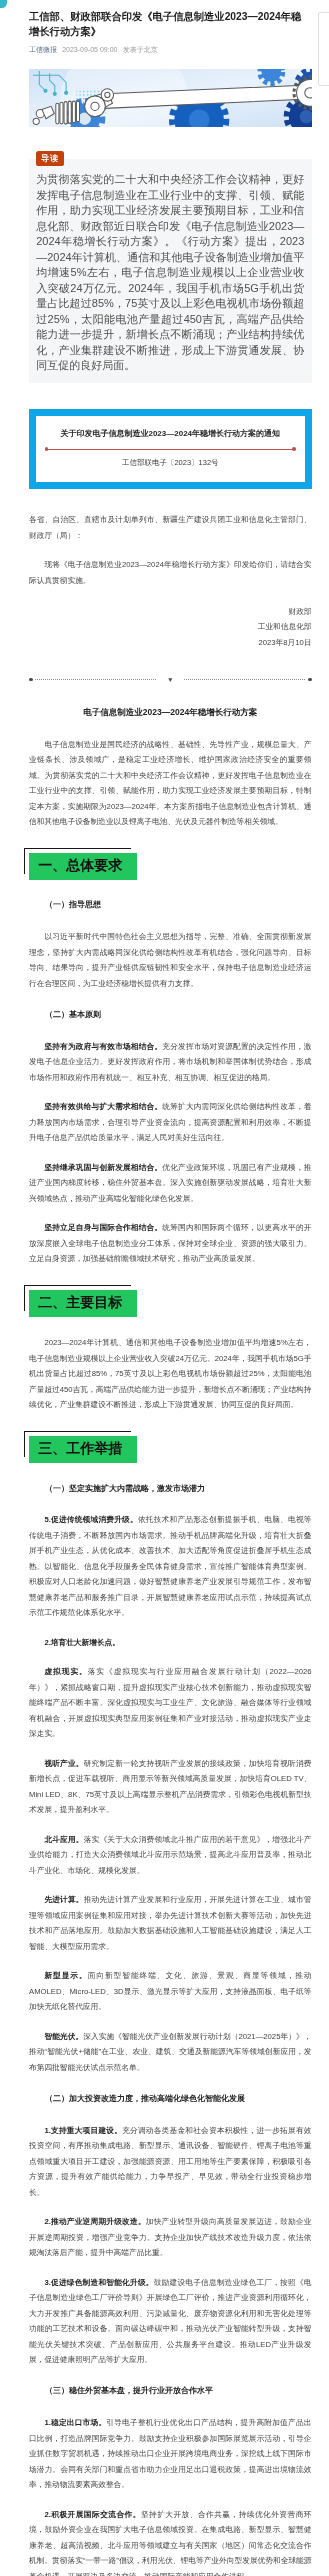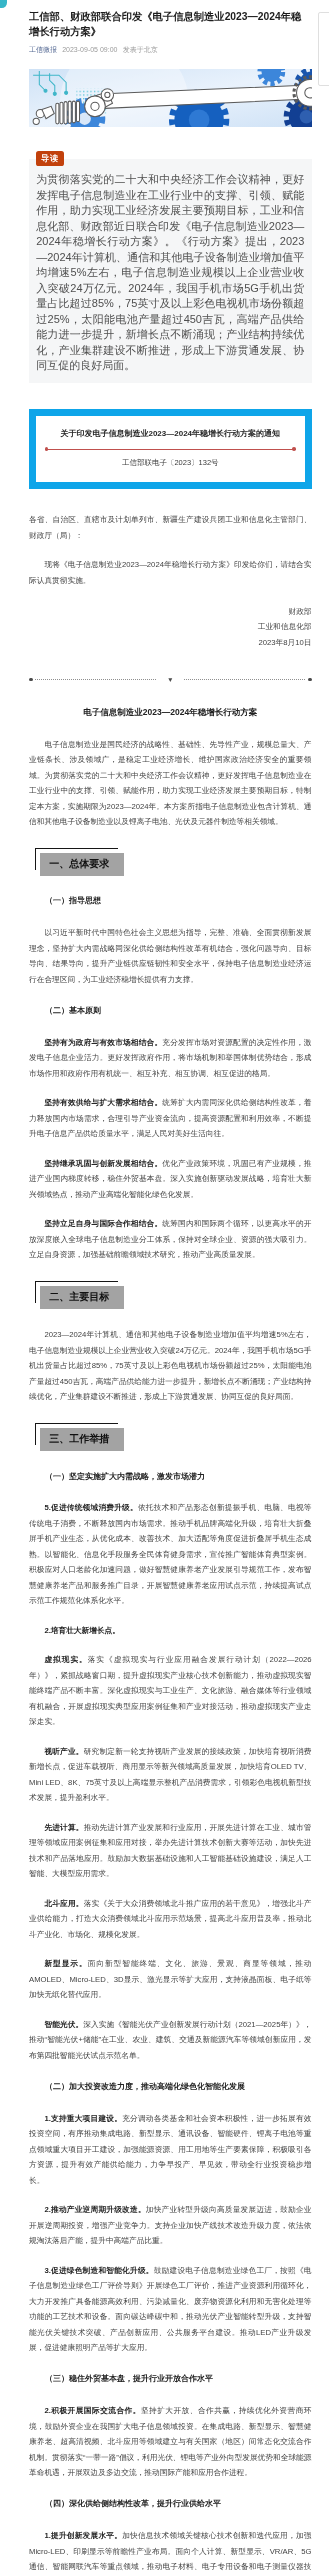--- a/index.html
+++ b/index.html
@@ -27,21 +27,21 @@
   .para b{color:#262626;margin-top:23px;}
   .noindent{text-indent:0;}
   .sign{margin:15.5px 0 17.5px;text-align:right;}
   .sign-line{font-size:7.7px;line-height:15.5px;color:#434343;}
   .divider{display:flex;align-items:center;margin:26px 0 24px;}
   .dot{width:3.6px;height:3.6px;border-radius:50%;background:#4a4a4a;flex:0 0 auto;}
   .dline{flex:1 1 auto;border-top:1px dotted #8f8f8f;margin:0 2.6px;}
   .tri{flex:0 0 auto;margin:0 8.2px;font-size:6.7px;color:#4a4a4a;}
   .doc-title{margin:0 0 17.5px;text-align:center;font-size:8.5px;font-weight:700;color:#222;}
   .sec-row{margin:23px 0 18.5px;}
-  .sec-head{position:relative;display:inline-block;background:#a3a3a3;color:#111;font-weight:700;font-size:10px;padding:4.6px 14.4px 4.6px 9.3px;margin-left:11px;}
+  .sec-head{position:relative;display:inline-block;background:#22c55e;color:#111;font-weight:700;font-size:14px;padding:4.6px 14.4px 4.6px 9.3px;margin-left:0;}
   .sec-head::before{content:'';position:absolute;top:-4.6px;left:-5.2px;right:6.2px;bottom:6.2px;border-top:1px solid #161616;border-left:1px solid #161616;pointer-events:none;}
   .sub-head{font-size:8px;font-weight:700;color:#232323;text-indent:2em;margin:16.5px 0;line-height:14.4px;}
 </style>
 </head>
 <body>
 
 <div class="page">
   <div class="corner"></div>
   <aside class="side-card"></aside>
 
@@ -156,28 +156,29 @@
         <p class="para"><b>坚持继承巩固与创新发展相结合。</b>优化产业政策环境，巩固已有产业规模，推进产业国内梯度转移，稳住外贸基本盘。深入实施创新驱动发展战略，培育壮大新兴领域热点，推动产业高端化智能化绿色化发展。</p>
         <p class="para"><b>坚持立足自身与国际合作相结合。</b>统筹国内和国际两个循环，以更高水平的开放深度嵌入全球电子信息制造业分工体系，保持对全球企业、资源的强大吸引力。立足自身资源，加强基础前瞻领域技术研究，推动产业高质量发展。</p>
         <div class="sec-row"><div class="sec-head">二、主要目标</div></div>
         <p class="para">2023—2024年计算机、通信和其他电子设备制造业增加值平均增速5%左右，电子信息制造业规模以上企业营业收入突破24万亿元。2024年，我国手机市场5G手机出货量占比超过85%，75英寸及以上彩色电视机市场份额超过25%，太阳能电池产量超过450吉瓦，高端产品供给能力进一步提升，新增长点不断涌现；产业结构持续优化，产业集群建设不断推进，形成上下游贯通发展、协同互促的良好局面。</p>
         <div class="sec-row"><div class="sec-head">三、工作举措</div></div>
         <p class="sub-head">（一）坚定实施扩大内需战略，激发市场潜力</p>
         <p class="para"><b>5.促进传统领域消费升级。</b>依托技术和产品形态创新提振手机、电脑、电视等传统电子消费，不断释放国内市场需求。推动手机品牌高端化升级，培育壮大折叠屏手机产业生态，从优化成本、改善技术、加大适配等角度促进折叠屏手机生态成熟。以智能化、信息化手段服务全民体育健身需求，宣传推广智能体育典型案例。积极应对人口老龄化加速问题，做好智慧健康养老产业发展引导规范工作，发布智慧健康养老产品和服务推广目录，开展智慧健康养老应用试点示范，持续提高试点示范工作规范化体系化水平。</p>
         <p class="para"><b>2.培育壮大新增长点。</b></p>
         <p class="para"><b>虚拟现实。</b>落实《虚拟现实与行业应用融合发展行动计划（2022—2026年）》，紧抓战略窗口期，提升虚拟现实产业核心技术创新能力，推动虚拟现实智能终端产品不断丰富。深化虚拟现实与工业生产、文化旅游、融合媒体等行业领域有机融合，开展虚拟现实典型应用案例征集和产业对接活动，推动虚拟现实产业走深走实。</p>
         <p class="para"><b>视听产业。</b>研究制定新一轮支持视听产业发展的接续政策，加快培育视听消费新增长点，促进车载视听、商用显示等新兴领域高质量发展，加快培育OLED TV、Mini LED、8K、75英寸及以上高端显示整机产品消费需求，引领彩色电视机新型技术发展，提升盈利水平。</p>
+        <p class="para"><b>北斗应用。</b>落实《关于大众消费领域北斗推广应用的若干意见》，增强北斗产业供给能力，打造大众消费领域北斗应用示范场景，提高北斗应用普及率，推动北斗产业化、市场化、规模化发展。</p>
         <p class="para"><b>先进计算。</b>推动先进计算产业发展和行业应用，开展先进计算在工业、城市管理等领域应用案例征集和应用对接，举办先进计算技术创新大赛等活动，加快先进技术和产品落地应用。鼓励加大数据基础设施和人工智能基础设施建设，满足人工智能、大模型应用需求。</p>
-        <p class="para"><b>北斗应用。</b>落实《关于大众消费领域北斗推广应用的若干意见》，增强北斗产业供给能力，打造大众消费领域北斗应用示范场景，提高北斗应用普及率，推动北斗产业化、市场化、规模化发展。</p>
         <p class="para"><b>新型显示。</b>面向新型智能终端、文化、旅游、景观、商显等领域，推动AMOLED、Micro-LED、3D显示、激光显示等扩大应用，支持液晶面板、电子纸等加快无纸化替代应用。</p>
         <p class="para"><b>智能光伏。</b>深入实施《智能光伏产业创新发展行动计划（2021—2025年）》，推动“智能光伏+储能”在工业、农业、建筑、交通及新能源汽车等领域创新应用，发布第四批智能光伏试点示范名单。</p>
         <p class="sub-head">（二）加大投资改造力度，推动高端化绿色化智能化发展</p>
         <p class="para"><b>1.支持重大项目建设。</b>充分调动各类基金和社会资本积极性，进一步拓展有效投资空间，有序推动集成电路、新型显示、通讯设备、智能硬件、锂离子电池等重点领域重大项目开工建设，加强能源资源、用工用地等生产要素保障，积极吸引各方资源，提升有效产能供给能力，力争早投产、早见效，带动全行业投资稳步增长。</p>
         <p class="para"><b>2.推动产业逆周期升级改造。</b>加快产业转型升级向高质量发展迈进，鼓励企业开展逆周期投资，增强产业竞争力。支持企业加快产线技术改造升级力度，依法依规淘汰落后产能，提升中高端产品比重。</p>
         <p class="para"><b>3.促进绿色制造和智能化升级。</b>鼓励建设电子信息制造业绿色工厂，按照《电子信息制造业绿色工厂评价导则》开展绿色工厂评价，推进产业资源利用循环化，大力开发推广具备能源高效利用、污染减量化、废弃物资源化利用和无害化处理等功能的工艺技术和设备。面向碳达峰碳中和，推动光伏产业智能转型升级，支持智能光伏关键技术突破、产品创新应用、公共服务平台建设。推动LED产业升级发展，促进健康照明产品等扩大应用。</p>
         <p class="sub-head">（三）稳住外贸基本盘，提升行业开放合作水平</p>
+        <p class="para"><b>1.稳定出口市场。</b>引导电子整机行业优化出口产品结构，提升高附加值产品出口比例，打造品牌国际竞争力。鼓励支持企业积极参加国际展览展示活动，引导企业抓住数字贸易机遇，持续推动出口企业开展跨境电商业务，深挖线上线下国际市场潜力。会同有关部门和重点省市助力企业用足出口退税政策，提高进出境物流效率，推动物流要素高效整合。</p>
         <p class="para"><b>2.积极开展国际交流合作。</b>坚持扩大开放、合作共赢，持续优化外资营商环境，鼓励外资企业在我国扩大电子信息领域投资。在集成电路、新型显示、智慧健康养老、超高清视频、北斗应用等领域建立与有关国家（地区）间常态化交流合作机制。贯彻落实“一带一路”倡议，利用光伏、锂电等产业外向型发展优势和全球能源革命机遇，开展双边及多边交流，推动国际产能和应用合作进程。</p>
         <p class="sub-head">（四）深化供给侧结构性改革，提升行业供给水平</p>
         <p class="para"><b>1.提升创新发展水平。</b>加快信息技术领域关键核心技术创新和迭代应用，加强Micro-LED、印刷显示等前瞻性产业布局。面向个人计算、新型显示、VR/AR、5G通信、智能网联汽车等重点领域，推动电子材料、电子专用设备和电子测量仪器技术攻关，研究建立电子材料产业创新公共服务平台，发挥好集成电路材料生产应用示范平台、国家新材料测试评价平台电子材料行业中心等公共服务功能。推动能源电子产业创新发展，实施《关于推动能源电子产业发展的指导意见》，加快太阳能光伏、新型储能产品、重点终端应用、关键信息技术融合创新发展。</p>
       </div>
   </div>
 </div>
 
 
 </body></html>

